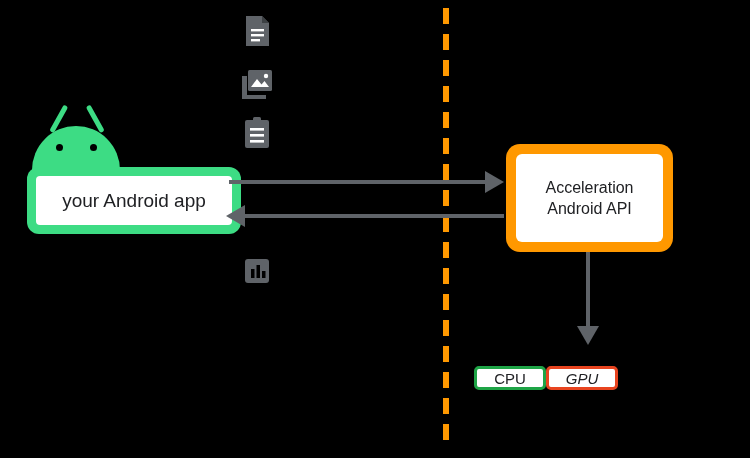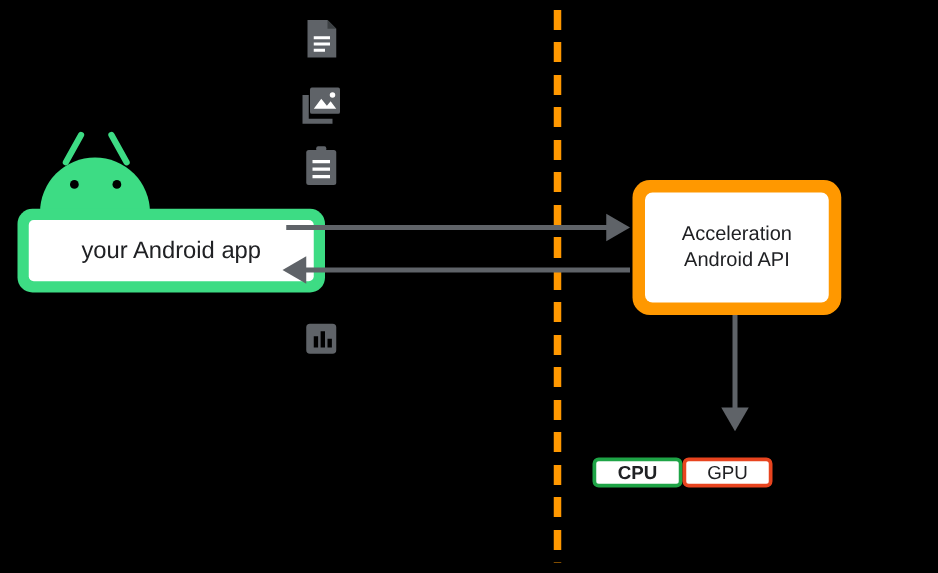--- a/index.html
+++ b/index.html
@@ -54,23 +54,23 @@
     height: 30px;
     background: #3DDC84;
     border-radius: 3px;
   }
   .android-antenna.left  { left: 25px; transform: rotate(29deg); transform-origin: bottom center; }
   .android-antenna.right { left: 76px; transform: rotate(-29deg); transform-origin: bottom center; }
 
   
   .app-box {
     position: absolute;
-    left: 14px;
+    left: 27px;
     top: 167px;
-    width: 246px;
+    width: 214px;
     height: 67px;
     background: #3DDC84;
     border-radius: 12px;
     box-sizing: border-box;
     padding: 9px;
   }
   .app-box-inner {
     width: 100%;
     height: 100%;
     background: #FFFFFF;
@@ -181,26 +181,26 @@
     color: #202124;
     height: 24px;
     width: 72px;
     border-width: 3px;
     border-style: solid;
   }
   #chip-cpu {
     left: 474px;
     top: 366px;
     border-color: #1EA446;
-    font-weight: bold;
   }
   #chip-gpu {
     left: 546px;
     top: 366px;
     border-color: #E8441F;
+    font-style: italic;
   }
 
   
   .data-icons {
     position: absolute;
     left: 238px;
     top: 12px;
     width: 40px;
   }
   .data-icon {

